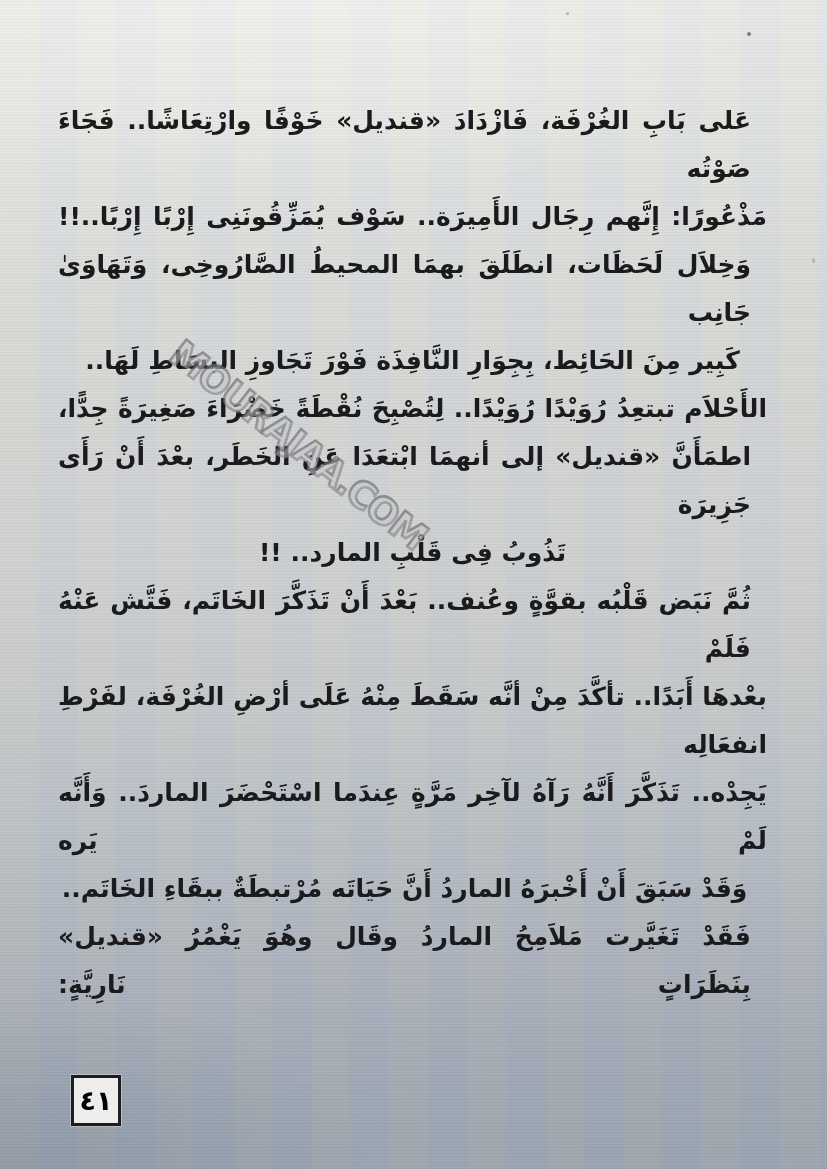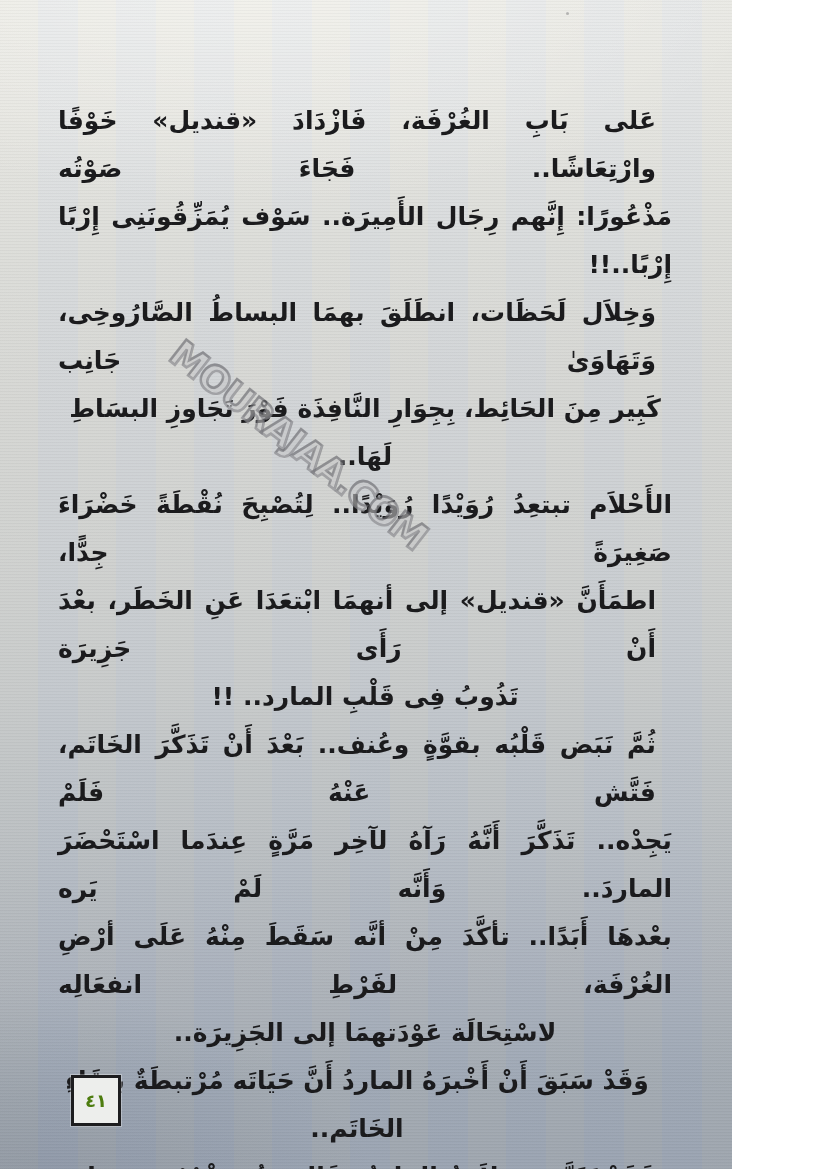--- a/index.html
+++ b/index.html
@@ -1,19 +1,19 @@
 <!DOCTYPE html>
 <html lang="ar"><head>
 <meta charset="utf-8">
 <style>
   html,body{margin:0;padding:0;}
   body{width:827px;height:1169px;overflow:hidden;font-family:"DejaVu Sans",sans-serif;}
 
   .page{
-    position:relative;width:732px;height:1169px;overflow:hidden;
+    position:relative;width:827px;height:1169px;overflow:hidden;
     background:
       radial-gradient(ellipse 900px 420px at 35% -4%, rgba(255,255,252,0.55), rgba(255,255,252,0) 60%),
       radial-gradient(ellipse 700px 420px at 0% 104%, rgba(70,82,104,0.20), rgba(70,82,104,0) 55%),
       linear-gradient(178deg,
         #edeeec 0%, #e7e8e6 10%, #dddfde 22%, #d6d8d8 34%,
         #d0d3d4 46%, #c7cbce 58%, #bac0c6 70%, #abb2bc 82%,
         #9ea7b3 92%, #99a2af 100%);
   }
 
   
@@ -53,47 +53,46 @@
     white-space:nowrap;pointer-events:none;
   }
 
   .page-number-box{
     position:absolute;left:71px;top:1075px;width:44px;height:45px;
     background:#edeeec;border:3px solid #1d1d1f;
     display:flex;align-items:center;justify-content:center;
     box-shadow:0 0 0 1px rgba(255,255,255,0.3);
   }
   .page-number{
-    font-size:18px;font-weight:bold;color:#4d7c0f;line-height:1;
+    font-size:27px;font-weight:bold;color:#000000;line-height:1;
     font-family:"DejaVu Sans",sans-serif;
   }
 
   .speck{position:absolute;border-radius:50%;background:rgba(40,40,48,0.55);}
   .speck.s1{width:4px;height:4px;left:747px;top:32px;}
   .speck.s2{width:3px;height:3px;left:566px;top:12px;opacity:.5;}
   .speck.s3{width:3px;height:5px;left:812px;top:258px;background:rgba(150,110,110,0.4);}
 </style>
 </head>
 <body>
 
 <div class="page">
   <div class="texture"></div>
 
   <div class="text-block" id="text-block">
       <div class="line t-para fill">عَلى بَابِ الغُرْفَة، فَازْدَادَ «قنديل» خَوْفًا وارْتِعَاشًا.. فَجَاءَ صَوْتُه</div>
       <div class="line fill">مَذْعُورًا: إِنَّهم رِجَال الأَمِيرَة.. سَوْف يُمَزِّقُونَنِى إِرْبًا إِرْبًا..!!</div>
-      <div class="line t-para fill">وَخِلاَل لَحَظَات، انطَلَقَ بهمَا البساطُ الصَّارُوخِى، وَتَهَاوَىٰ جَانِب</div>
+      <div class="line t-para fill">وَخِلاَل لَحَظَات، انطَلَقَ بهمَا المحيطُ الصَّارُوخِى، وَتَهَاوَىٰ جَانِب</div>
       <div class="line">كَبِير مِنَ الحَائِط، بِجِوَارِ النَّافِذَة فَوْرَ تَجَاوزِ البسَاطِ لَهَا..</div>
       <div class="line fill">الأَحْلاَم تبتعِدُ رُوَيْدًا رُوَيْدًا.. لِتُصْبِحَ نُقْطَةً خَضْرَاءَ صَغِيرَةً جِدًّا،</div>
       <div class="line t-para fill">اطمَأَنَّ «قنديل» إلى أنهمَا ابْتعَدَا عَنِ الخَطَر، بعْدَ أَنْ رَأَى جَزِيرَة</div>
       <div class="line">تَذُوبُ فِى قَلْبِ المارد.. !!</div>
       <div class="line t-para fill">ثُمَّ نَبَض قَلْبُه بقوَّةٍ وعُنف.. بَعْدَ أَنْ تَذَكَّرَ الخَاتَم، فَتَّش عَنْهُ فَلَمْ</div>
+      <div class="line fill">بعْدهَا أَبَدًا.. تأكَّدَ مِنْ أنَّه سَقَطَ مِنْهُ عَلَى أرْضِ الغُرْفَة، لفَرْطِ انفعَالِه</div>
       <div class="line fill">يَجِدْه.. تَذَكَّرَ أَنَّهُ رَآهُ لآخِر مَرَّةٍ عِندَما اسْتَحْضَرَ الماردَ.. وَأَنَّه لَمْ يَره</div>
-      <div class="line fill">بعْدهَا أَبَدًا.. تأكَّدَ مِنْ أنَّه سَقَطَ مِنْهُ عَلَى أرْضِ الغُرْفَة، لفَرْطِ انفعَالِه</div>
-      <div class="line">لاسْتِحَالَة عَوْدَتهمَا إلى الجَزِيرَة..</div>
       <div class="line t-para">وَقَدْ سَبَقَ أَنْ أَخْبرَهُ الماردُ أَنَّ حَيَاتَه مُرْتبطَةٌ ببقَاءِ الخَاتَم..</div>
       <div class="line t-para fill">فَقَدْ تَغَيَّرت مَلاَمِحُ الماردُ وقَال وهُوَ يَغْمُرُ «قنديل» بِنَظَرَاتٍ نَارِيَّةٍ:</div>
     </div>
 
   <div class="watermark">MOURAJAA.COM</div>
 
   <div class="page-number-box">
     <span class="page-number">٤١</span>
   </div>
 

